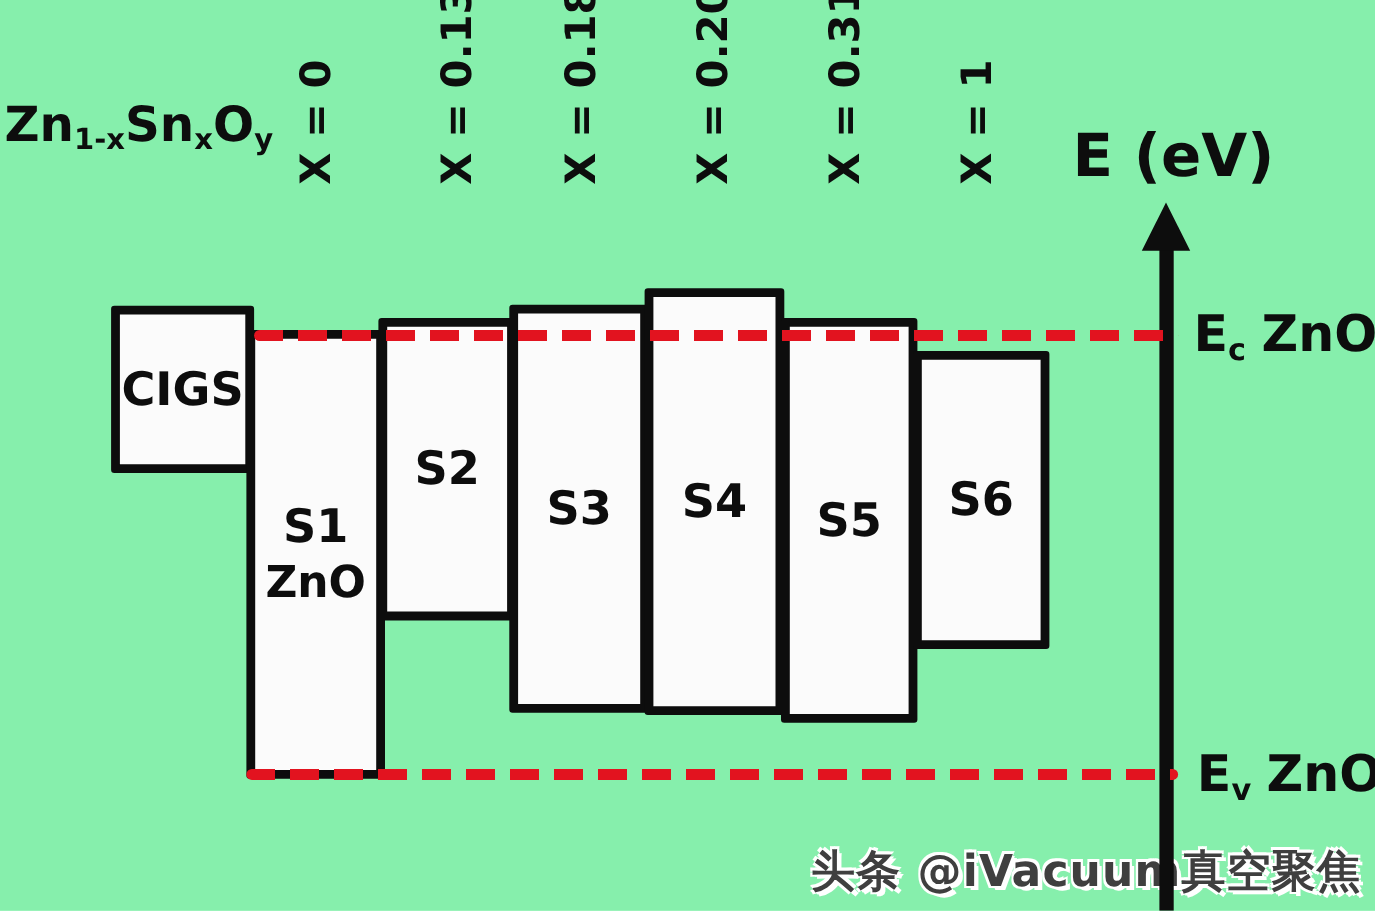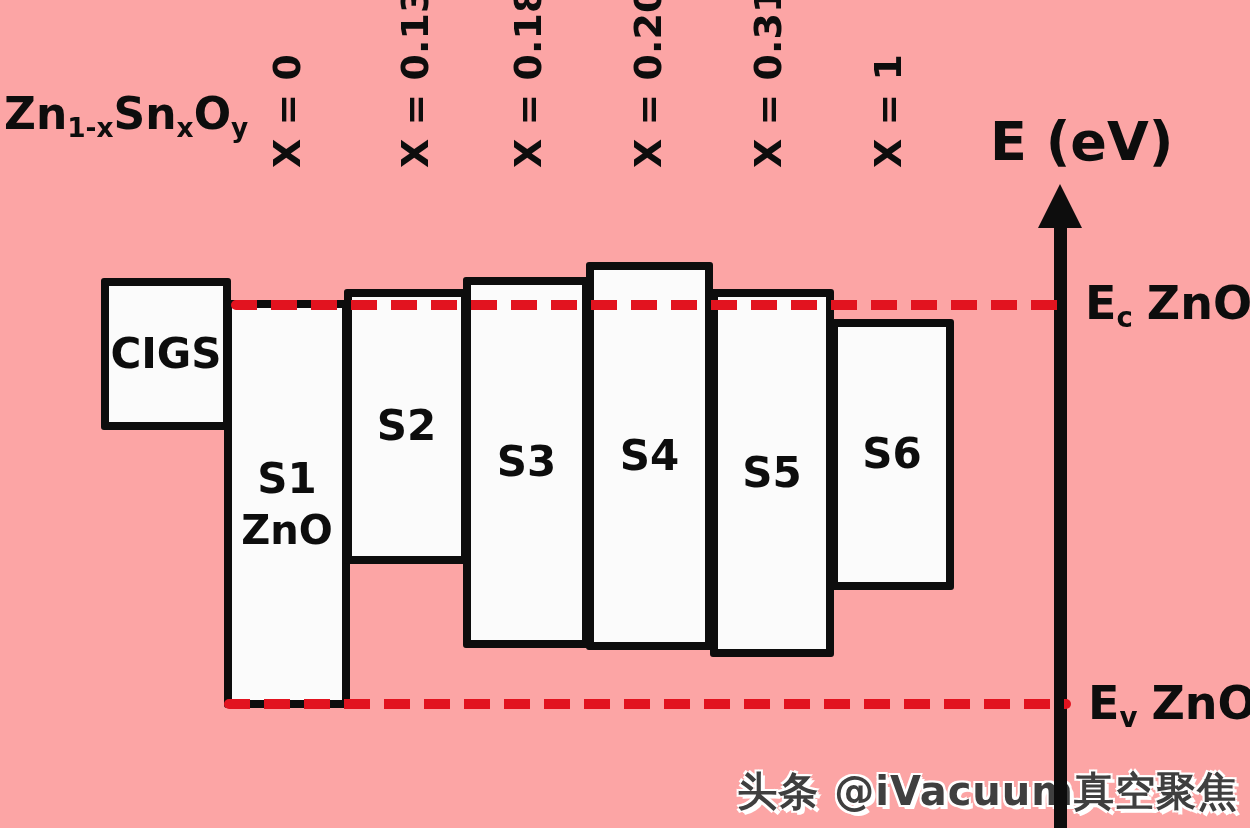--- a/index.html
+++ b/index.html
@@ -1,19 +1,19 @@
 <!DOCTYPE html>
 <html><head>
 <meta charset="utf-8">
 <style>
   html,body{margin:0;padding:0;}
   .stage{
     position:relative;
     width:1250px;height:828px;
-    background:#fca5a5;
+    background:#86efac;
     overflow:hidden;
     font-family:"DejaVu Sans","Liberation Sans",sans-serif;
     color:#0d0d0d;
   }
   
   .box{
     position:absolute;
     box-sizing:border-box;
     border:8px solid #0d0d0d;
     background:#fbfbfb;
@@ -46,21 +46,20 @@
     position:absolute;left:1038px;top:184px;width:0;height:0;
     border-left:22px solid rgba(0,0,0,0);
     border-right:22px solid rgba(0,0,0,0);
     border-bottom:44px solid #0d0d0d;
     z-index:5;
   }
   .axis-title{
     position:absolute;left:975px;top:110px;width:180px;
     font-size:54px;font-weight:bold;text-align:right;z-index:4;
     white-space:nowrap;
-    margin-left:15px;
   }
   .bandlabel{
     position:absolute;font-size:46px;font-weight:bold;z-index:4;white-space:nowrap;
   }
   .bandlabel .gap{display:inline-block;width:14px;}
   
   .formula{
     position:absolute;left:4px;top:88px;
     font-size:44px;font-weight:bold;z-index:4;white-space:nowrap;
   }

